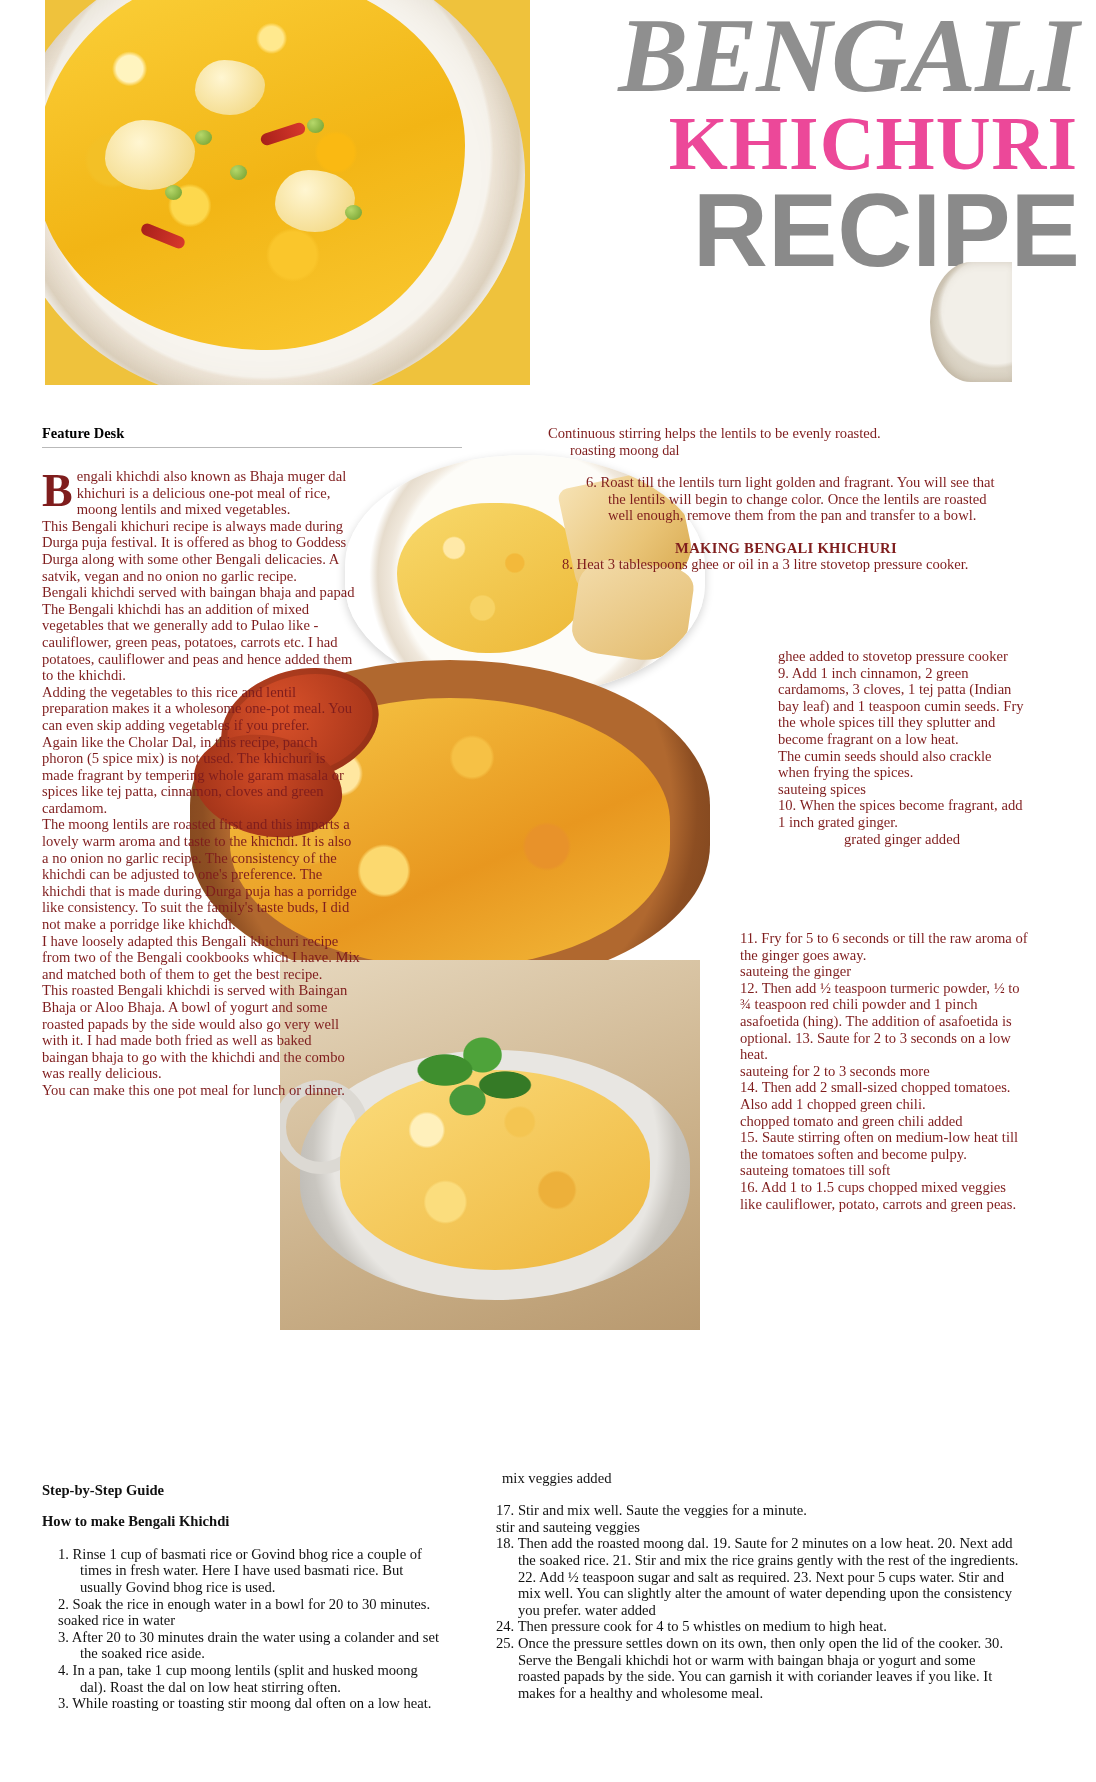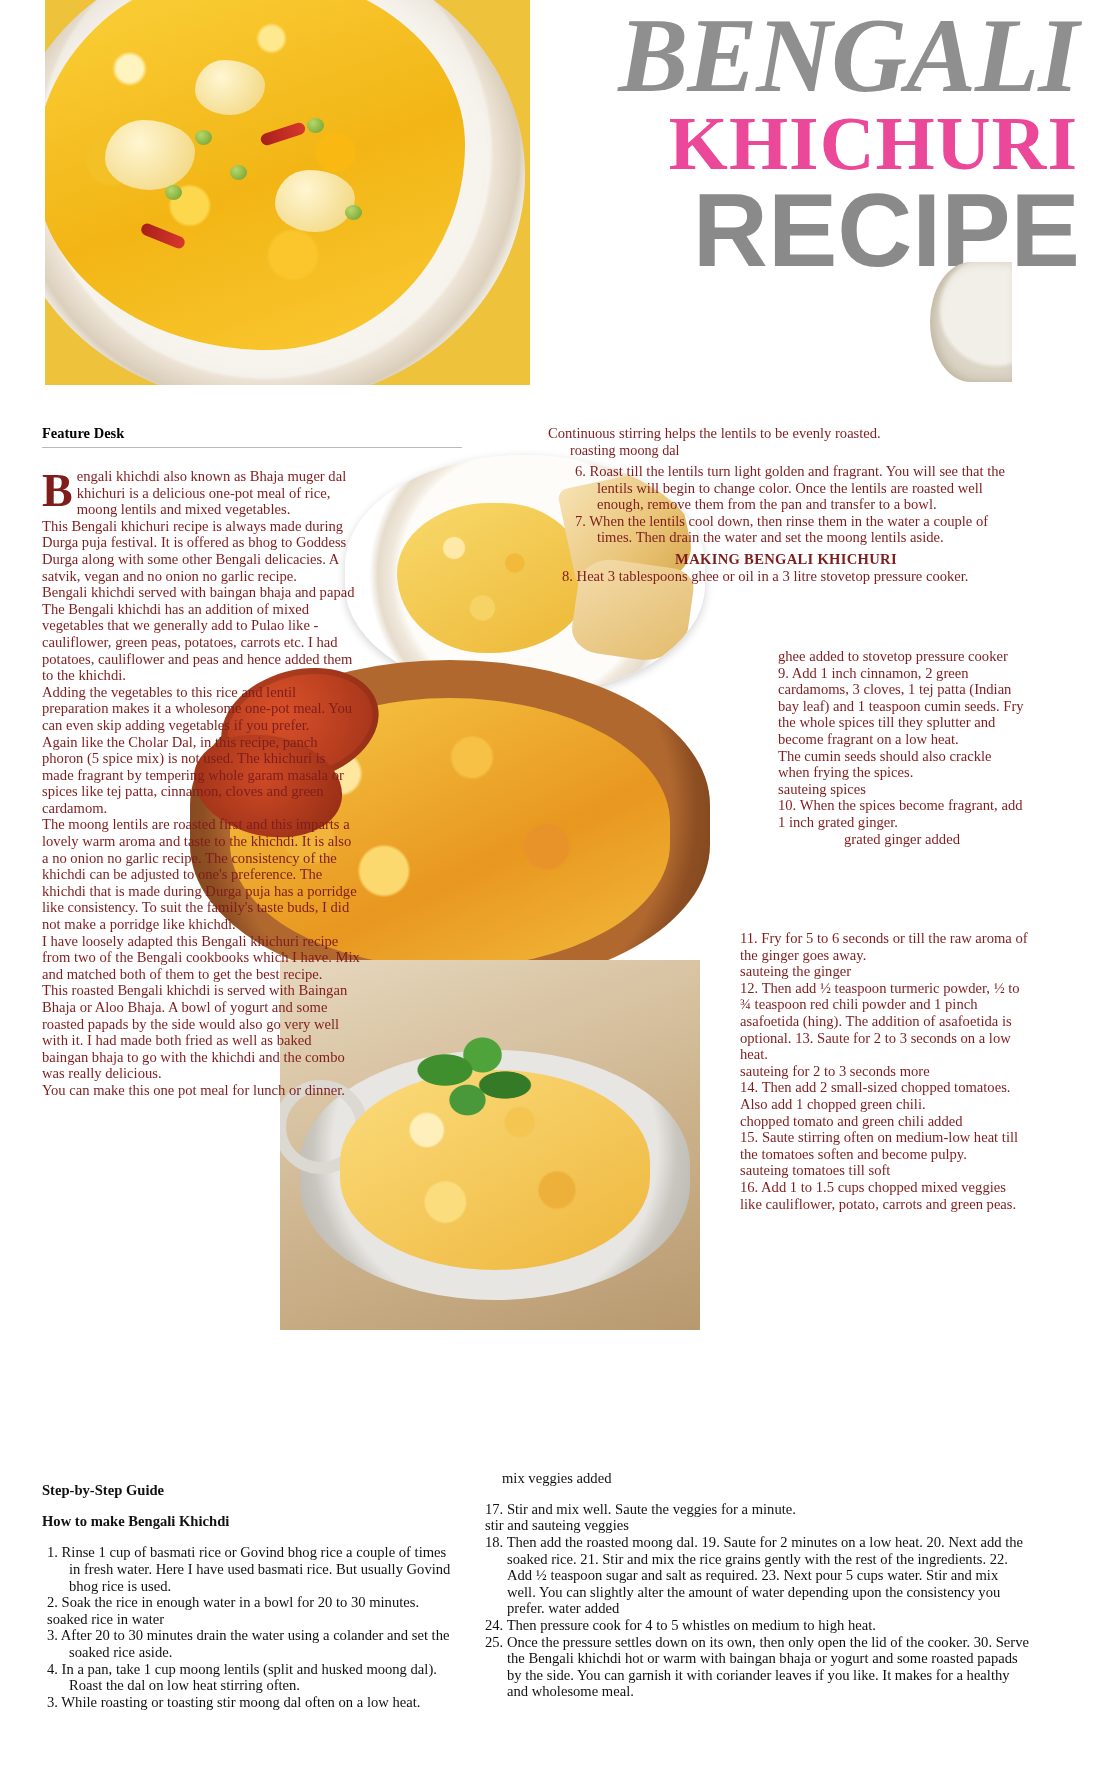--- a/index.html
+++ b/index.html
@@ -91,21 +91,21 @@
   .dropcap{
     float:left;font-size:46px;line-height:38px;font-weight:bold;
     padding:4px 4px 0 0;font-family:"Liberation Serif", serif;
   }
 
   .subhead{font-weight:bold;font-size:14.6px;margin-top:2px;}
   .subhead-caps{font-weight:bold;font-size:14.6px;letter-spacing:.3px;}
 
   .caption{font-size:14.2px;line-height:16.4px;}
 
-  ol.steps{margin:5px;padding-left:0;list-style:none;}
+  ol.steps{margin:16px;padding-left:0;list-style:none;}
   ol.steps li{margin:0;padding:0 0 0 22px;text-indent:-22px;}
 
   
   .bottom-left{position:absolute;left:42px;top:1480px;width:420px;font-size:14.6px;line-height:16.6px;}
   .bottom-right{position:absolute;left:480px;top:1455px;width:555px;font-size:14.6px;line-height:16.6px;}
 
   
   .img-plate{
     position:absolute;left:345px;top:455px;width:360px;height:240px;
     border-radius:50%/46%;
@@ -256,21 +256,20 @@
     <p>I have loosely adapted this Bengali khichuri recipe from two of the Bengali cookbooks which I have. Mix and matched both of them to get the best recipe.</p>
     <p>This roasted Bengali khichdi is served with Baingan Bhaja or Aloo Bhaja. A bowl of yogurt and some roasted papads by the side would also go very well with it. I had made both fried as well as baked baingan bhaja to go with the khichdi and the combo was really delicious.</p>
     <p>You can make this one pot meal for lunch or dinner.</p>
   </div>
 
   <div class="col col-right">
     <p>Continuous stirring helps the lentils to be evenly roasted.</p>
     <p class="caption" style="padding-left:22px">roasting moong dal</p>
     <ol class="steps">
       <li style="padding-left:44px;text-indent:-22px">6. Roast till the lentils turn light golden and fragrant. You will see that the lentils will begin to change color. Once the lentils are roasted well enough, remove them from the pan and transfer to a bowl.</li>
-      <li style="padding-left:44px;text-indent:-22px">7. When the lentils cool down, then rinse them in the water a couple of times. Then drain the water and set the moong lentils aside.</li>
     </ol>
     <p class="subhead-caps" style="text-align:center;margin-top:3px">MAKING BENGALI KHICHURI</p>
     <p style="padding-left:22px;text-indent:-8px">8. Heat 3 tablespoons ghee or oil in a 3 litre stovetop pressure cooker.</p>
   </div>
 
   <div class="col" style="left:778px;top:648px;width:248px;">
     <p>ghee added to stovetop pressure cooker</p>
     <p>9. Add 1 inch cinnamon, 2 green cardamoms, 3 cloves, 1 tej patta (Indian bay leaf) and 1 teaspoon cumin seeds. Fry the whole spices till they splutter and become fragrant on a low heat.</p>
     <p>The cumin seeds should also crackle when frying the spices.</p>
     <p>sauteing spices</p>

